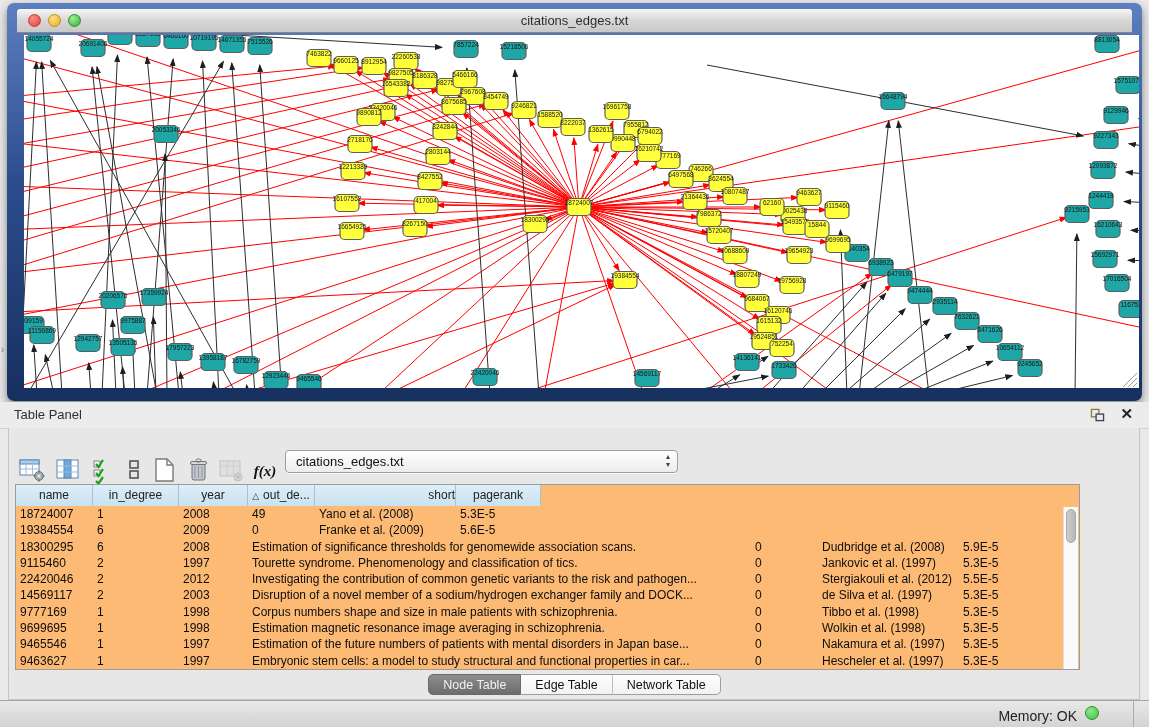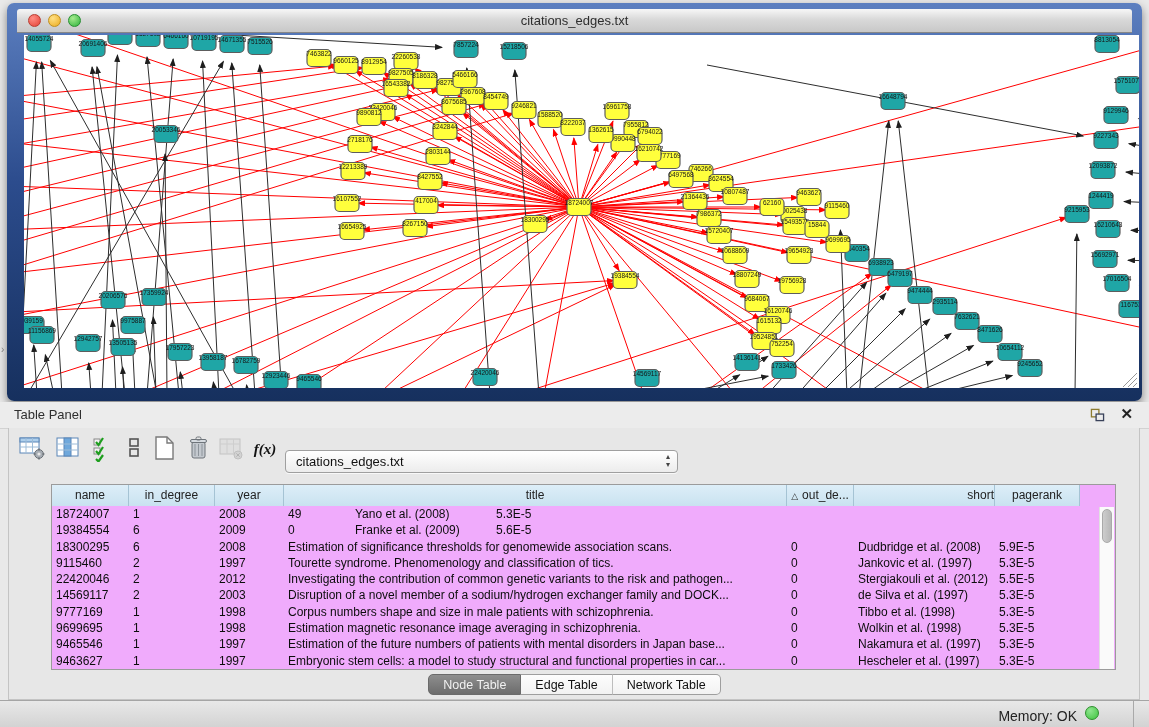--- a/index.html
+++ b/index.html
@@ -24,31 +24,31 @@
   .panel-header{position:absolute;left:0;top:402px;width:1149px;height:26px;background:#ececec;
     border-bottom:1px solid #d2d2d2;}
   .panel-title{position:absolute;left:14px;top:5px;font-size:13px;color:#2f2f2f;}
   .ph-float{position:absolute;right:44px;top:6px;width:15px;height:14px;cursor:default;}
   .ph-close{position:absolute;right:16px;top:4px;font-size:15px;font-weight:bold;color:#222;line-height:16px;}
   .collapse-glyph{position:absolute;left:1px;top:344px;font-size:10px;color:#808080;}
   
   .panel-body{position:absolute;left:8px;top:428px;width:1132px;height:272px;background:#e7e7e7;
     border:1px solid #c4c4c4;border-top:none;box-sizing:border-box;}
   
-  .tb-btn{position:absolute;top:434px;width:28px;height:28px;}
+  .tb-btn{position:absolute;top:456px;width:28px;height:28px;}
   .tb-btn svg{width:100%;height:100%;}
   .combo{position:absolute;left:285px;top:450px;width:393px;height:23px;box-sizing:border-box;
     border:1px solid #9f9f9f;border-radius:4px;background:linear-gradient(#ffffff,#ececec);
     box-shadow:0 1px 0 rgba(255,255,255,.7);}
   .combo-text{position:absolute;left:10px;top:0;line-height:21px;font-size:13px;color:#111;}
   .combo-arrows{position:absolute;right:7px;top:2px;display:flex;flex-direction:column;line-height:8px;
     font-size:8px;color:#444;}
   
-  .dtable{position:absolute;left:15px;top:484px;width:1065px;height:186px;background:#f0abfc;
-    border:1px solid #9b9b9b;box-sizing:border-box;overflow:hidden;margin-left:36px;}
+  .dtable{position:absolute;left:15px;top:484px;width:1065px;height:186px;background:#fdba74;
+    border:1px solid #9b9b9b;box-sizing:border-box;overflow:hidden;}
   .thead{position:absolute;left:0;top:0;height:21px;display:flex;}
   .th{height:21px;line-height:21px;background:linear-gradient(#ddeef8,#c9e2f0);
     border-right:1px solid #a5c3d4;box-sizing:border-box;font-size:12px;color:#222;
     text-align:center;overflow:hidden;white-space:nowrap;}
   .sort-tri{font-size:9px;margin-right:4px;color:#333;}
   .tbody{position:absolute;left:0;top:21px;right:0;bottom:0;}
   .tr{display:flex;height:16.3px;}
   .td{font-size:12px;line-height:16.3px;color:#0d0d0d;padding-left:4px;box-sizing:border-box;
     overflow:hidden;white-space:nowrap;}
   .vscroll{position:absolute;right:1px;top:22px;width:14px;height:162px;background:#fafafa;
@@ -744,21 +744,20 @@
         <span>▴</span>
         <span>▾</span>
       </div>
   </div>
 
   <div class="dtable">
     <div class="thead" id="thead">
         <div class="th" style="width: 77px;"><span>name</span></div>
         <div class="th" style="width: 86px;"><span>in_degree</span></div>
         <div class="th" style="width: 69px;"><span>year</span></div>
-        <div class="th" style="width: 503px;"><span>title</span></div>
         <div class="th" style="width: 67px;"><span class="sort-tri">△</span><span>out_de...</span></div>
         <div class="th" style="width: 141px; text-align: right;"><span>short</span></div>
         <div class="th" style="width: 85px;"><span>pagerank</span></div>
       </div>
     <div class="tbody" id="tbody">
         <div class="tr">
           <div class="td" style="width: 77px;">18724007</div>
           <div class="td" style="width: 86px;">1</div>
           <div class="td" style="width: 69px;">2008</div>
           <div class="td" style="width: 67px;">49</div>

